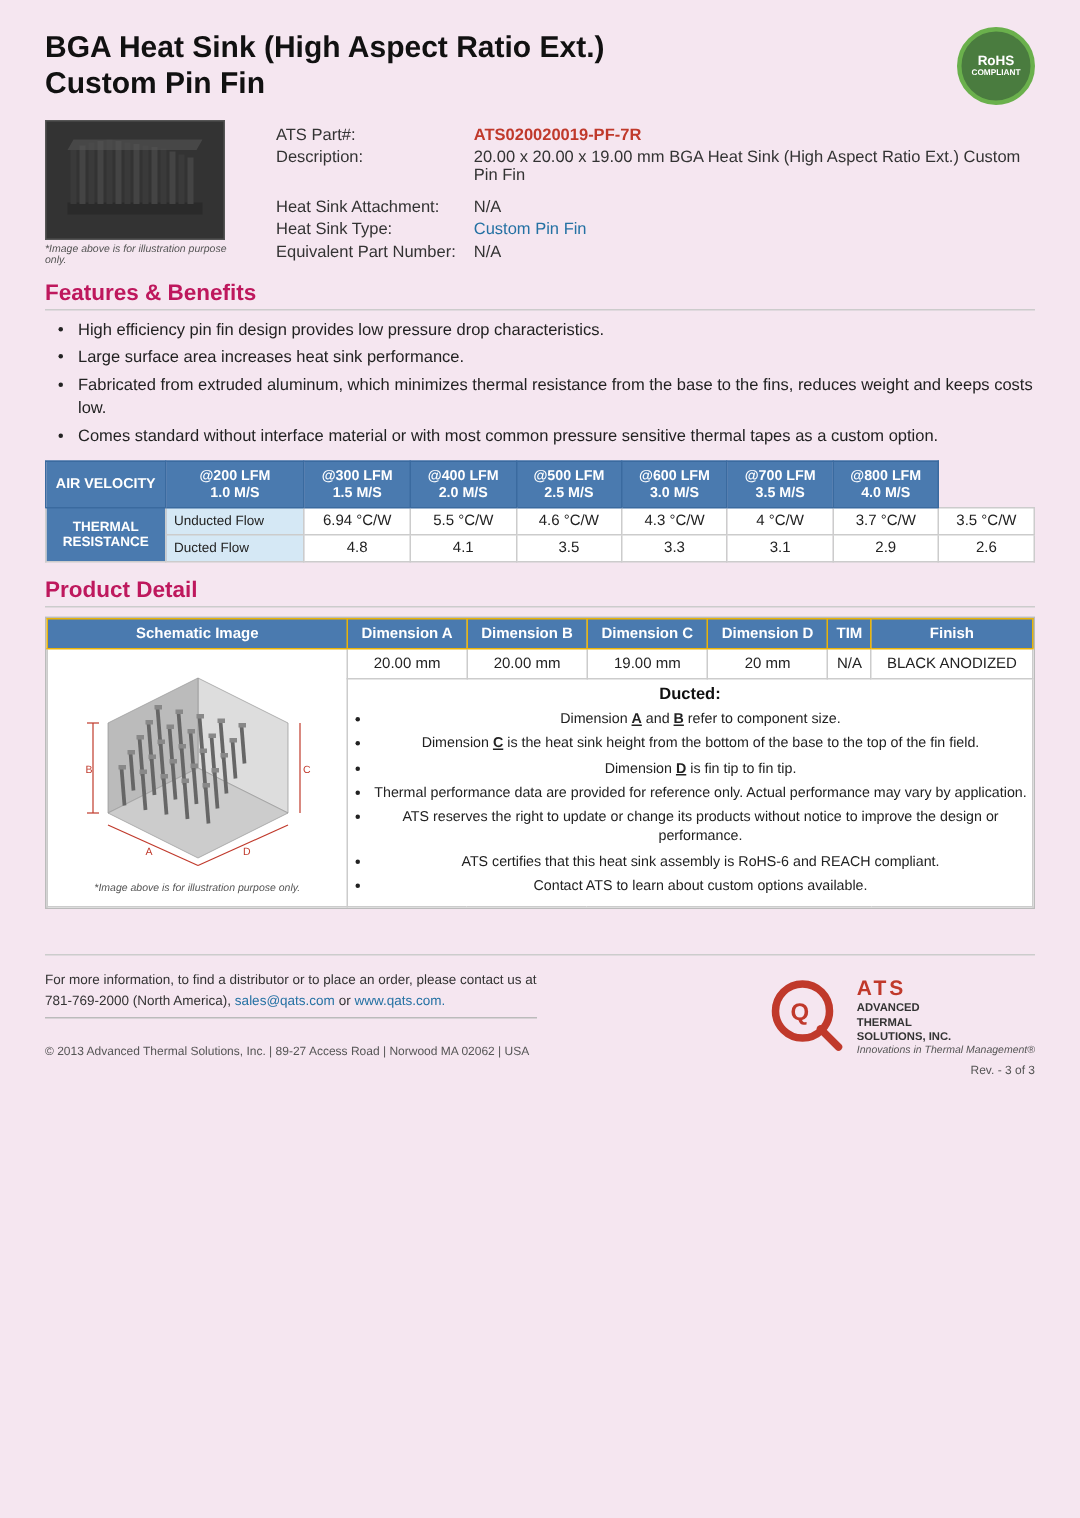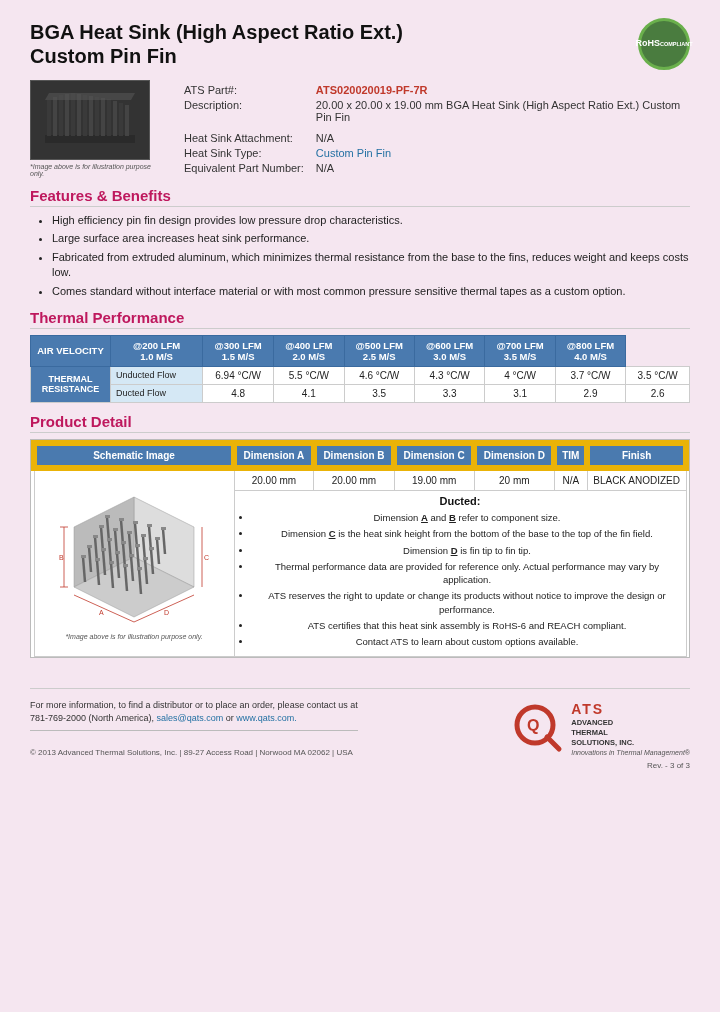--- a/index.html
+++ b/index.html
@@ -28,21 +28,21 @@
       color: #111;
       line-height: 1.2;
     }
     .rohs-badge {
       width: 52px;
       height: 52px;
       border-radius: 50%;
       background: #4a7c3f;
       border: 3px solid #6ab04c;
       display: flex;
-      flex-direction: row;
+      flex-direction: column;
       align-items: center;
       justify-content: center;
       color: white;
       font-size: 7px;
       font-weight: bold;
       text-align: center;
       line-height: 1.1;
     }
     .rohs-badge .rohs-text {
       font-size: 9px;
@@ -172,21 +172,21 @@
     .product-detail-table {
       width: 100%;
       border-collapse: collapse;
       font-size: 10px;
     }
     .product-detail-table th {
       background: #4a7aaf;
       color: white;
       text-align: center;
       padding: 4px 3px;
-      border: 6px solid #eab308;
+      border: 1px solid #eab308;
       font-size: 10px;
       font-weight: bold;
     }
     .product-detail-table td {
       border: 1px solid #ccc;
       text-align: center;
       padding: 4px 3px;
       background: white;
       font-size: 10px;
       vertical-align: middle;
@@ -371,21 +371,20 @@
     <div class="section-title">Features &amp; Benefits</div>
     <ul class="features-list" id="features-list">
         <li>High efficiency pin fin design provides low pressure drop characteristics.</li>
         <li>Large surface area increases heat sink performance.</li>
         <li>Fabricated from extruded aluminum, which minimizes thermal resistance from the base to the fins, reduces weight and keeps costs low.</li>
         <li>Comes standard without interface material or with most common pressure sensitive thermal tapes as a custom option.</li>
       </ul>
   </div>
 
   <div class="thermal-performance-section">
-    <div class="section-title">Thermal Performance</div>
     <div class="thermal-table-wrapper">
       <table class="thermal-table" id="thermal-table">
           <thead>
             <tr>
               <th class="air-vel-col" rowspan="1">AIR VELOCITY</th>
               <th>@200 LFM<br>1.0 M/S</th>
               <th>@300 LFM<br>1.5 M/S</th>
               <th>@400 LFM<br>2.0 M/S</th>
               <th>@500 LFM<br>2.5 M/S</th>
               <th>@600 LFM<br>3.0 M/S</th>

